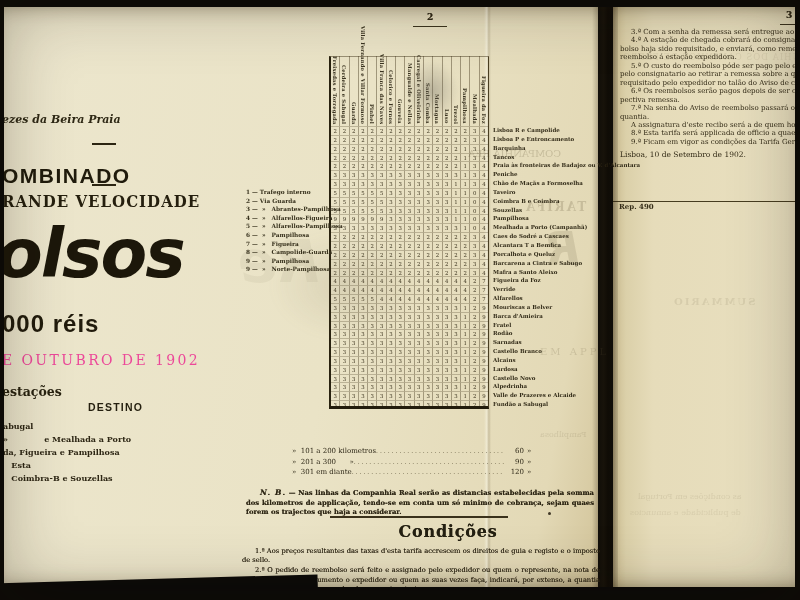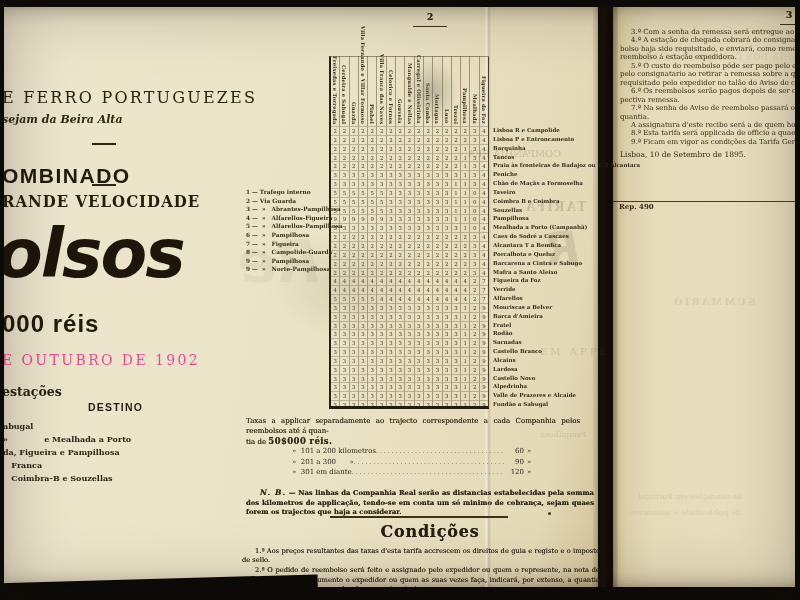--- a/index.html
+++ b/index.html
@@ -60,21 +60,21 @@
   .taxas b{font-size:8.5px;letter-spacing:.4px;}
   #tariff{left:292px;top:446px;width:252px;}
   .trf{display:flex;align-items:baseline;font:400 7px "DejaVu Serif",serif;line-height:9.6px;}
   .rng{white-space:pre;}
   .dots{flex:1;overflow:hidden;white-space:nowrap;letter-spacing:2px;font-size:6px;color:#4a4228;}
   .val{width:20px;text-align:right;}
   .unit{width:20px;padding-left:3px;}
   .nb{left:246px;top:488px;width:348px;font:700 6.8px "DejaVu Serif",serif;line-height:9.6px;text-align:justify;text-indent:14px;color:#2e2715;}
   .nb .nbl{letter-spacing:1px;font-size:7.6px;font-style:italic;}
   .midrule{left:330px;top:516px;width:178px;height:2px;background:#3a311b;}
-  .condtitle{left:340px;top:522px;width:180px;text-align:center;
+  .condtitle{left:358px;top:522px;width:180px;text-align:center;
     font:700 16px "DejaVu Serif",serif;letter-spacing:.8px;color:#242012;}
   #condbody{left:242px;top:547px;width:358px;}
   .condp{font:400 6.7px "DejaVu Serif",serif;line-height:9.2px;text-align:justify;text-indent:13px;margin:0 0 1px 0;}
 
   
   .f-ferro{left:2px;top:88px;font:400 16px "DejaVu Serif",serif;letter-spacing:2.2px;color:#29220f;white-space:nowrap;}
   .f-beira{left:2px;top:113px;font:italic 700 11px "DejaVu Serif",serif;color:#2e2815;white-space:nowrap;}
   .dash{width:24px;height:2px;background:#2c2512;}
   .f-comb{left:2px;top:156px;font:700 21px "Liberation Sans",sans-serif;letter-spacing:1.5px;color:#201b0c;white-space:nowrap;margin-top:8px;}
   .f-vel{left:2px;top:192px;font:700 15px "DejaVu Serif",serif;letter-spacing:1px;color:#251f0e;white-space:nowrap;transform:scaleY(1.1);transform-origin:left top;}
@@ -834,24 +834,20 @@
       <div class="lgline">3 —  »   Abrantes-Pampilhosa</div>
       <div class="lgline">4 —  »   Alfarellos-Figueira</div>
       <div class="lgline">5 —  »   Alfarellos-Pampilhosa</div>
       <div class="lgline">6 —  »   Pampilhosa</div>
       <div class="lgline">7 —  »   Figueira</div>
       <div class="lgline">8 —  »   Campolide-Guarda</div>
       <div class="lgline">9 —  »   Pampilhosa</div>
       <div class="lgline">9 —  »   Norte-Pampilhosa</div>
     </div>
 
-  <div class="abs taxas pr">
-    <span>Taxas a applicar separadamente ao trajecto correspondente a cada Companhia pelos reembolsos até á quan-</span><br>
-    <span>tia de </span><b>50$000 réis.</b>
-  </div>
 
   <div class="abs" id="tariff">
       <div class="trf">
         <div class="rng">»  101 a 200 kilometros</div>
         <div class="dots">..........................................................</div>
         <div class="val">60</div>
         <div class="unit">»</div>
       </div>
       <div class="trf">
         <div class="rng">»  201 a 300      »</div>
@@ -873,36 +869,35 @@
 
   <div class="abs midrule"></div>
   <div class="abs speck"></div>
 
   <div class="abs condtitle pr">Condições</div>
   <div class="abs" id="condbody">
       <div class="condp pr">1.ª Aos preços resultantes das taxas d'esta tarifa accrescem os direitos de guia e registo e o imposto de sello.</div>
       <div class="condp pr">2.ª O pedido de reembolso será feito e assignado pelo expedidor ou quem o represente, na nota de expedição. N'este documento o expedidor ou quem as suas vezes faça, indicará, por extenso, a quantia que de sua conta, deve ser cobrada ao consignatario.</div>
     </div>
 
-  <div class="abs f-ferro">E FERRO PORTUGUEZES</div>
-  <div class="abs f-beira">sejam da Beira Alta</div>
+  <div class="abs f-beira">ezes da Beira Praia</div>
   <div class="abs dash" style="left:92px;top:143px;"></div>
   <div class="abs f-comb">OMBINADO</div>
   <div class="abs dash" style="left:92px;top:184px;"></div>
   <div class="abs f-vel">RANDE VELOCIDADE</div>
   <div class="abs f-olsos">olsos</div>
   <div class="abs f-reis">000 réis</div>
   <div class="abs f-out">E OUTUBRO DE 1902</div>
   <div class="abs f-est">estações</div>
   <div class="abs f-dest">DESTINO</div>
   <div class="abs" id="destlist">
       <div class="dst">abugal</div>
       <div class="dst">»             e Mealhada a Porto</div>
       <div class="dst">da, Figueira e Pampilhosa</div>
-      <div class="dst">   Franca</div>
+      <div class="dst">   Esta</div>
       <div class="dst">   Coimbra-B e Souzellas</div>
     </div>
 
   <div class="abs pn pr" style="left:786px;top:10px;">3</div>
   <div class="abs pnrule" style="left:780px;top:24px;width:18px;"></div>
   <div class="abs" id="right-text">
       <div class="rline rin">3.ª Com a senha da remessa será entregue ao expedidor o respectivo</div>
       <div class="rline rin">4.ª A estação de chegada cobrará do consignatario, quando o reem-</div>
       <div class="rline">bolso haja sido requisitado, e enviará, como remessa ordinaria, o</div>
       <div class="rline">reembolso á estação expedidora.</div>
@@ -910,21 +905,21 @@
       <div class="rline">pelo consignatario ao retirar a remessa sobre a qual incidir, quando</div>
       <div class="rline">requisitado pelo expedidor no talão do Aviso de cobrança respectivo.</div>
       <div class="rline rin">6.ª Os reembolsos serão pagos depois de ser cobrada a res-</div>
       <div class="rline">pectiva remessa.</div>
       <div class="rline rin">7.ª Na senha do Aviso de reembolso passará o interessado recibo da</div>
       <div class="rline">quantia.</div>
       <div class="rline rin">A assignatura d'este recibo será a de quem houver de receber.</div>
       <div class="rline rin">8.ª Esta tarifa será applicada de officio a quaesquer pedidos que</div>
       <div class="rline rin">9.ª Ficam em vigor as condições da Tarifa Geral em tudo o que</div>
     </div>
-  <div class="abs dateline">Lisboa, 10 de Setembro de 1895.</div>
+  <div class="abs dateline">Lisboa, 10 de Setembro de 1902.</div>
   <div class="abs rprule"></div>
   <div class="abs rep">Rep. 490</div>
 
   <div class="abs stain1"></div>
   <div class="abs stain2"></div>
   <div class="abs gutter"></div>
   <div class="abs bar-top"></div>
   <div class="abs wedge"></div>
   <div class="abs bar-bottom"></div>
   <div class="abs bar-right"></div>

